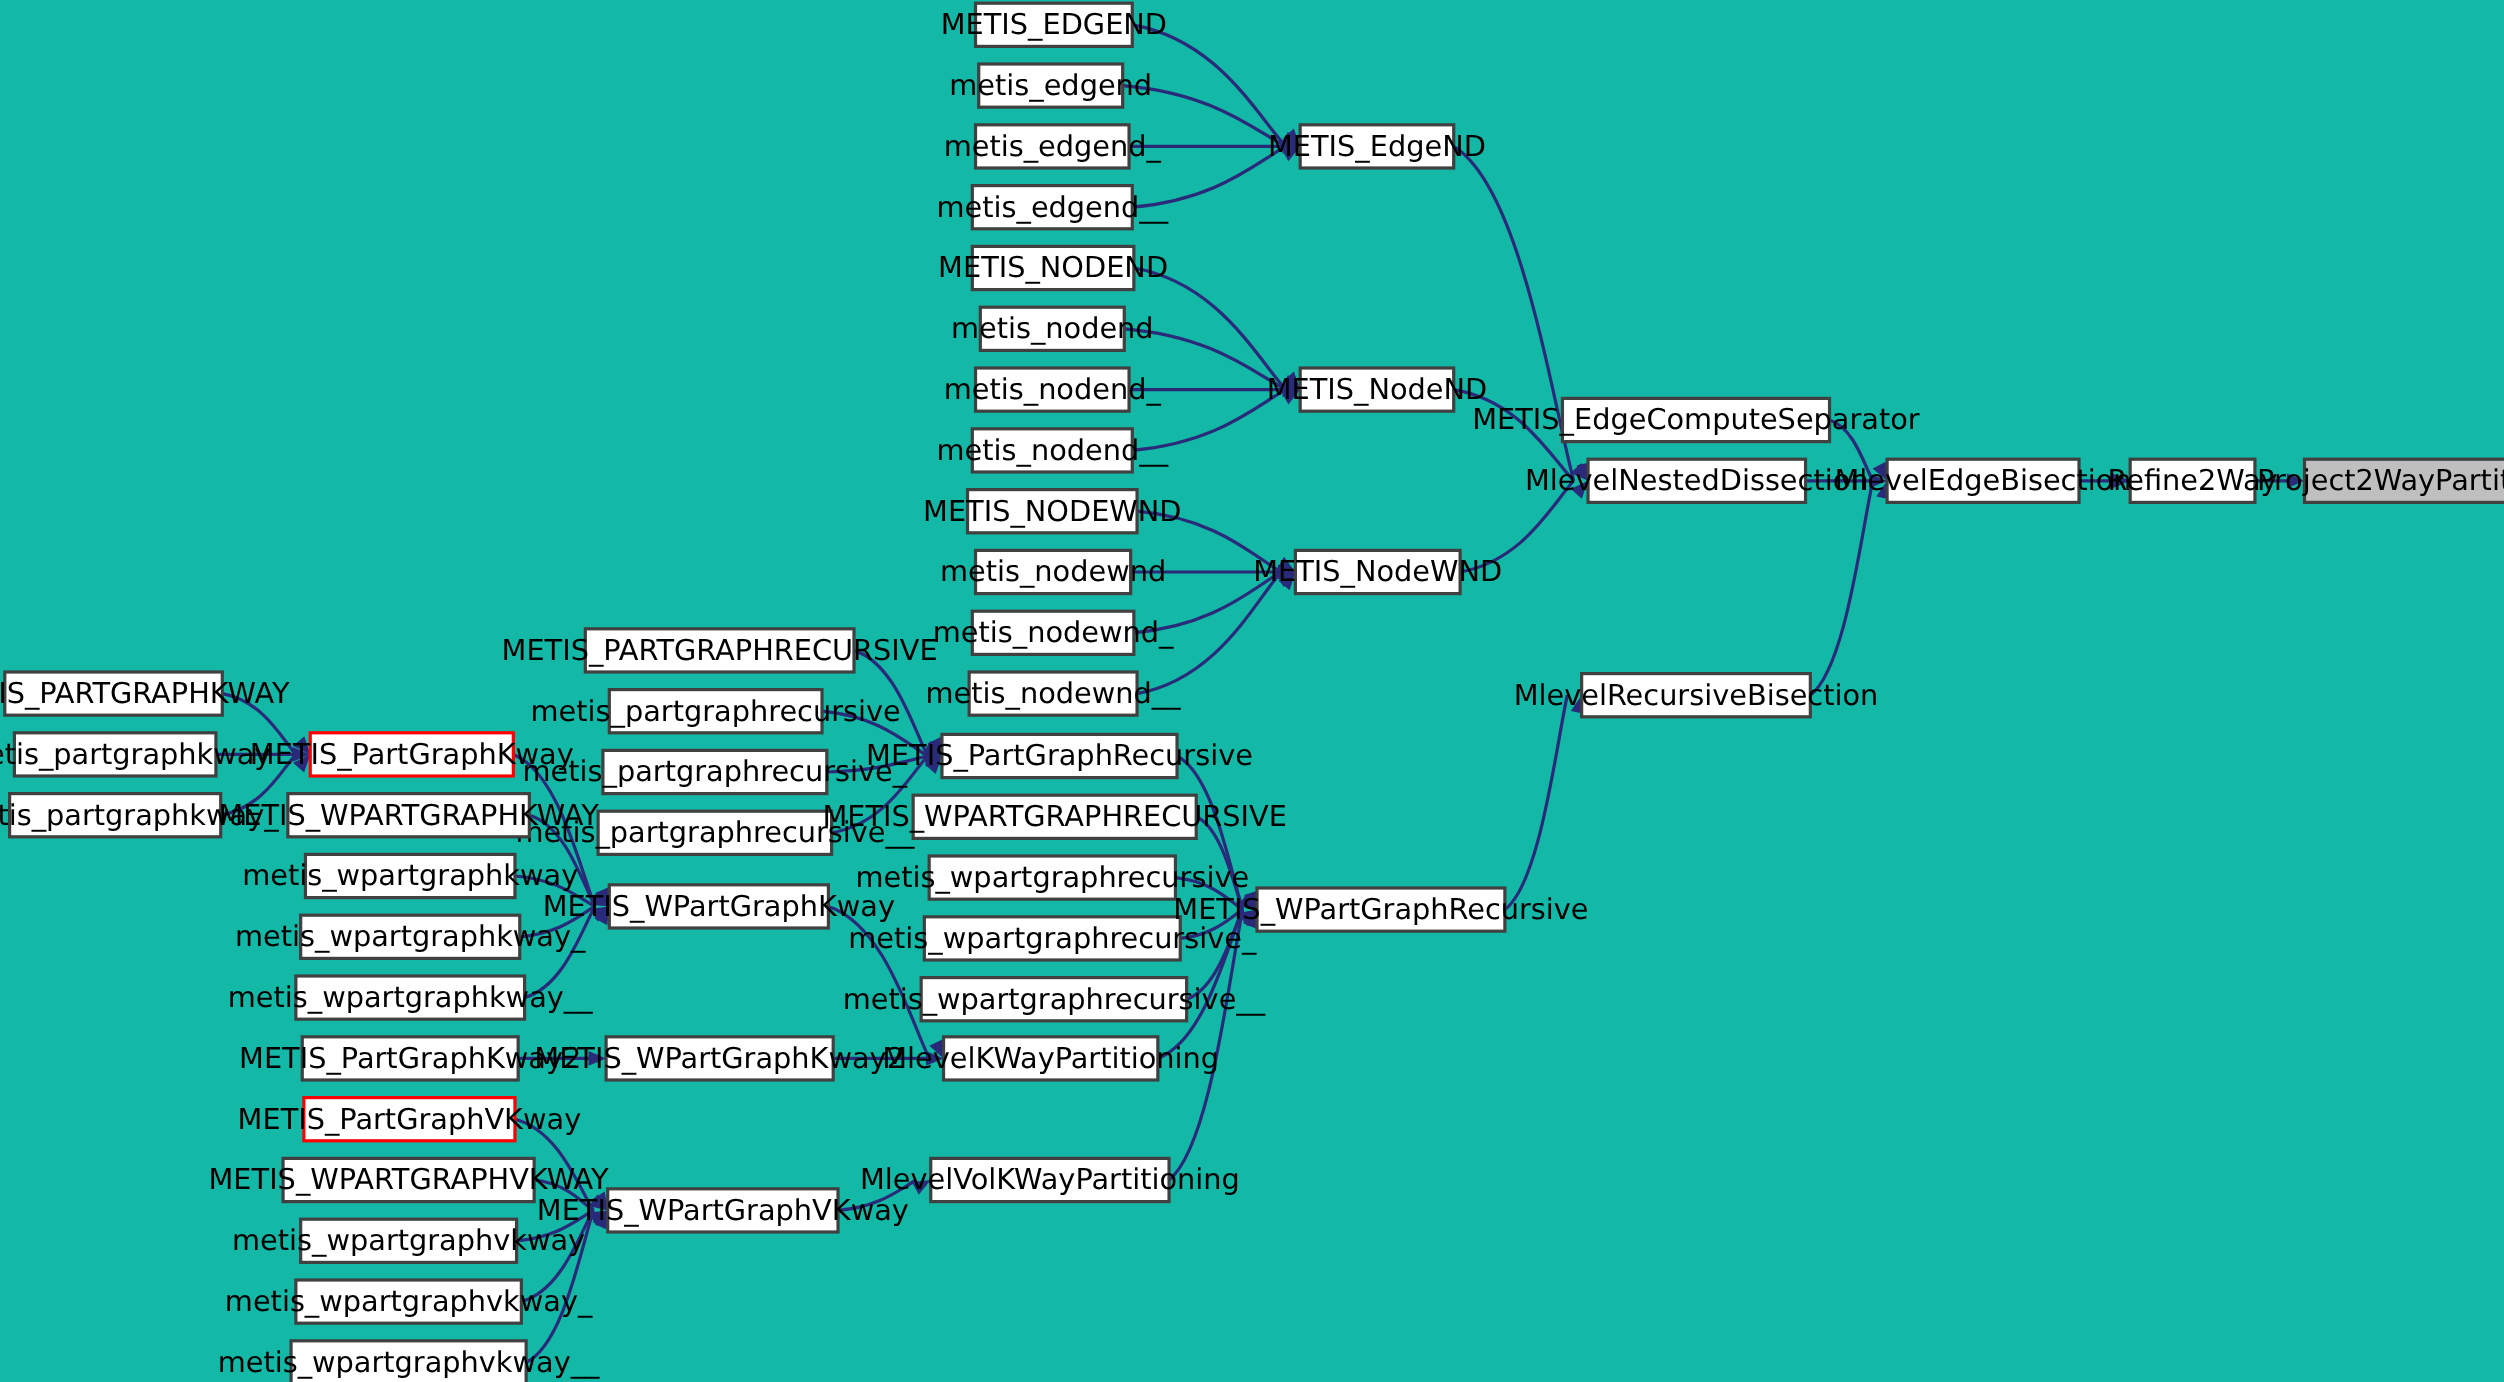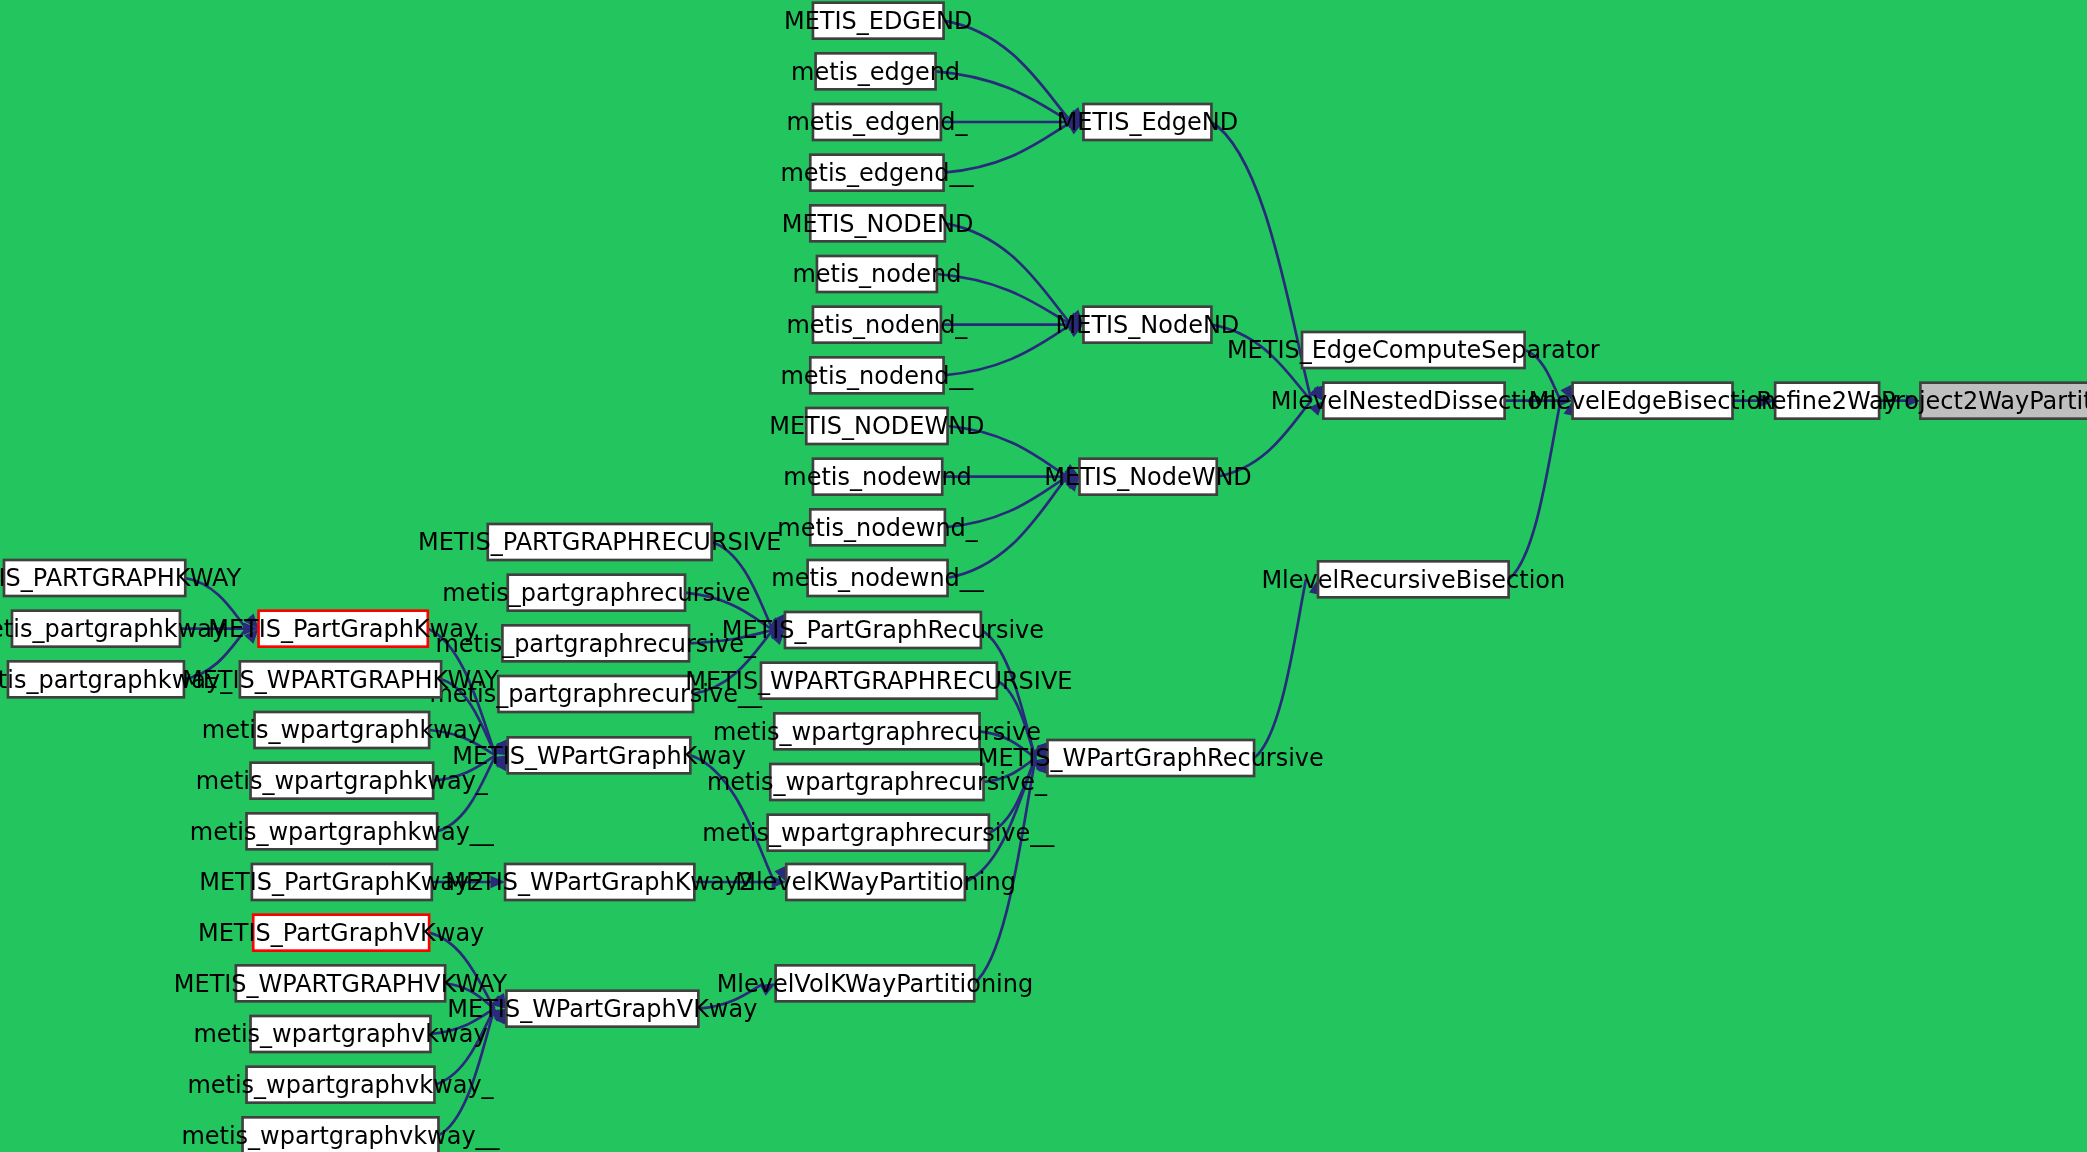--- a/index.html
+++ b/index.html
@@ -4,21 +4,21 @@
 <style>
   html, body {
     margin: 0;
     padding: 0;
     background: #ffffff;
   }
   #canvas-wrap {
     position: relative;
     width: 2087px;
     height: 1152px;
-    background: #22c55e;
+    background: #14b8a6;
     overflow: hidden;
     font-family: "DejaVu Sans", sans-serif;
   }
   svg#graph {
     position: absolute;
     top: 0; left: 0;
     width: 2087px;
     height: 1152px;
     display: block;
   }

